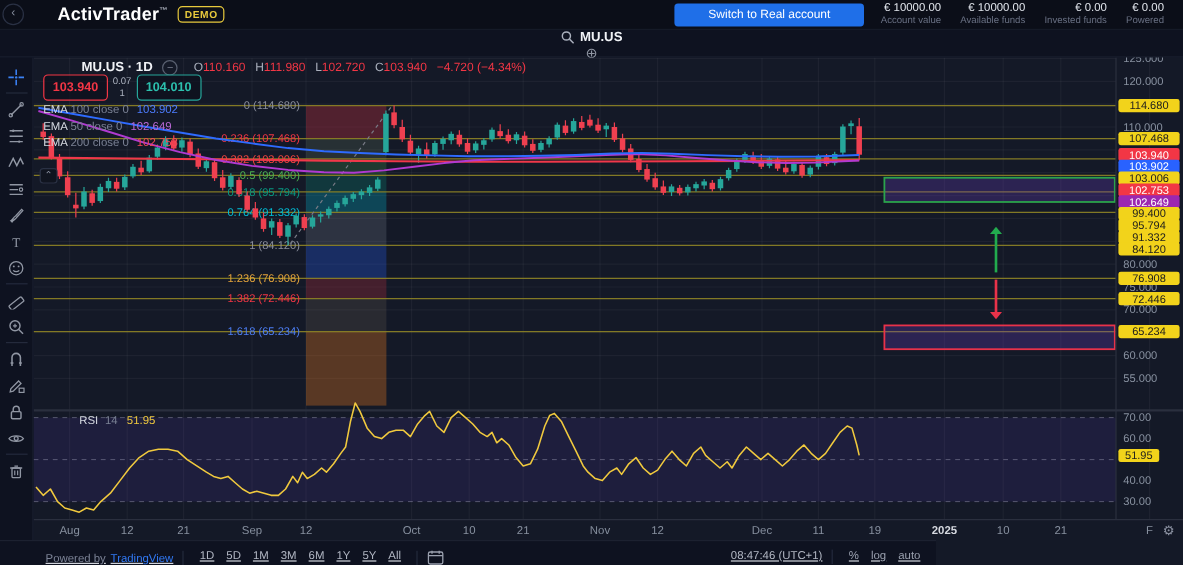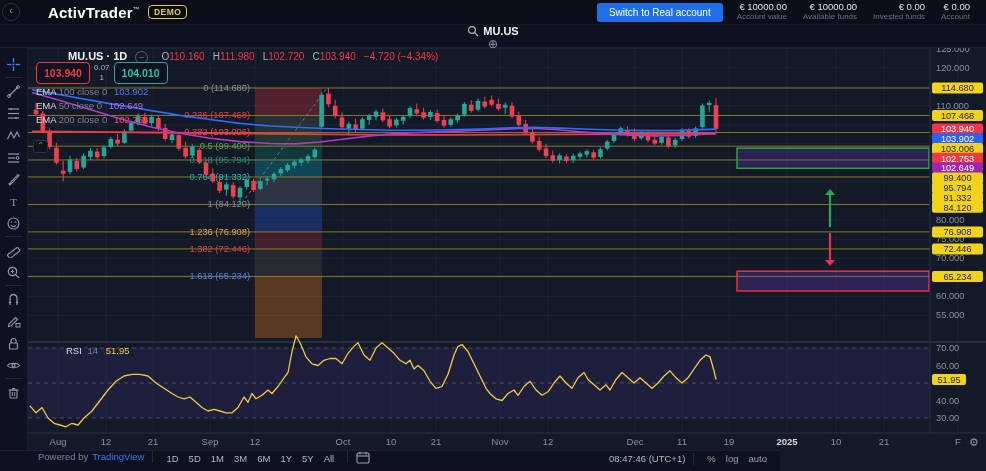--- a/index.html
+++ b/index.html
@@ -10,21 +10,21 @@
   #topbar{position:absolute;left:0;top:0;width:986px;height:25px;background:#0b0e18;
           border-bottom:1px solid #151a27;display:flex;align-items:center;box-sizing:border-box;}
   .back-circle{width:16px;height:16px;border:1px solid #2a3144;border-radius:50%;
                color:#8a90a0;font-size:10px;line-height:14px;text-align:center;margin-left:2px;cursor:pointer;}
   .logo{margin-left:28px;font-size:15px;font-weight:700;color:#ffffff;letter-spacing:.2px;white-space:nowrap;}
   .logo sup{font-size:7px;color:#aeb3bf;}
   .demo-badge{margin-left:8px;border:1.5px solid #e7c93c;color:#e7c93c;font-weight:700;
               font-size:8.5px;border-radius:4px;padding:1px 5px;letter-spacing:.5px;}
   .tb-spacer{flex:1;}
   .switch-btn{background:#1f6fe8;color:#fff;border:none;border-radius:3px;font-size:10px;
-              padding:4px 12px;font-family:inherit;cursor:pointer;margin-right:14px;}
+              padding:4px 28px;font-family:inherit;cursor:pointer;margin-right:14px;}
   .stat{text-align:right;margin-right:16px;line-height:1.1;}
   .stat .v{font-size:9.5px;color:#dfe3ea;}
   .stat .l{font-size:8px;color:#697083;}
   .userbox{text-align:right;margin-right:8px;line-height:1.15;}
   .userbox .n{font-size:10px;color:#eceef3;}
   .userbox .e{font-size:8px;color:#697083;}
   
   #charttoolbar{position:absolute;left:0;top:25px;width:986px;height:23px;background:#0e1220;
                 border-bottom:1px solid #1c2130;display:flex;align-items:center;box-sizing:border-box;font-size:11px;flex-direction:column;}
   .ct-item{display:flex;align-items:center;color:#cfd3dd;padding:0 7px;height:100%;cursor:pointer;white-space:nowrap;}
@@ -61,21 +61,21 @@
   .emarow .gy{color:#7b8295;}
   #collapse-btn{left:33px;top:140px;width:13px;height:11px;border:1px solid #2a3144;border-radius:3px;
                 color:#8a90a0;font-size:8px;line-height:9px;text-align:center;cursor:pointer;background:#10141f;}
   #rsirow{left:36px;top:345px;font-size:9.5px;padding-left:30px;}
   #rsirow .nm{color:#d6dae2;}
   #rsirow .gy{color:#7b8295;}
   #rsirow .val{color:#f0c93e;}
   #axis-gear{left:969px;top:436px;color:#8a90a0;font-size:11px;cursor:pointer;}
   
   #bottombar{position:absolute;left:0;top:450px;width:780px;height:21px;background:#0e1220;
-             border-top:1px solid #1c2130;display:flex;align-items:flex-start;box-sizing:border-box;font-size:9.5px;}
+             border-top:1px solid #1c2130;display:flex;align-items:flex-end;box-sizing:border-box;font-size:9.5px;text-decoration:underline;}
   #bottombar .pw{color:#7b8295;margin-left:38px;}
   #bottombar a.tv{color:#3179f5;text-decoration:none;margin-left:4px;cursor:pointer;}
   .bdiv{width:1px;height:12px;background:#242a3c;margin:0 8px;}
   .rng{color:#b2b7c3;padding:2px 5px;border-radius:3px;cursor:pointer;}
   #bottombar .right{margin-left:auto;display:flex;align-items:center;margin-right:8px;}
   #bottombar .clock{color:#b2b7c3;}
   #bottombar .mini{color:#9aa0ae;padding:2px 5px;cursor:pointer;}
 </style>
 </head>
 <body>
@@ -95,21 +95,21 @@
     <div class="stat">
       <div class="v">€ 10000.00</div>
       <div class="l">Available funds</div>
     </div>
     <div class="stat">
       <div class="v">€ 0.00</div>
       <div class="l">Invested funds</div>
     </div>
     <div class="stat">
       <div class="v">€ 0.00</div>
-      <div class="l">Account</div>
+      <div class="l">Powered</div>
     </div>
   </header>
 
   <div id="charttoolbar">
     <div class="ct-item">
       <svg class="ti" width="12" height="12" viewBox="0 0 12 12">
           <circle cx="5" cy="5" r="3.4" fill="none" stroke="#aab0bd" stroke-width="1.2"></circle>
           <line x1="7.6" y1="7.6" x2="11" y2="11" stroke="#aab0bd" stroke-width="1.2"></line>
         </svg>
       <span class="sym">MU.US</span>

